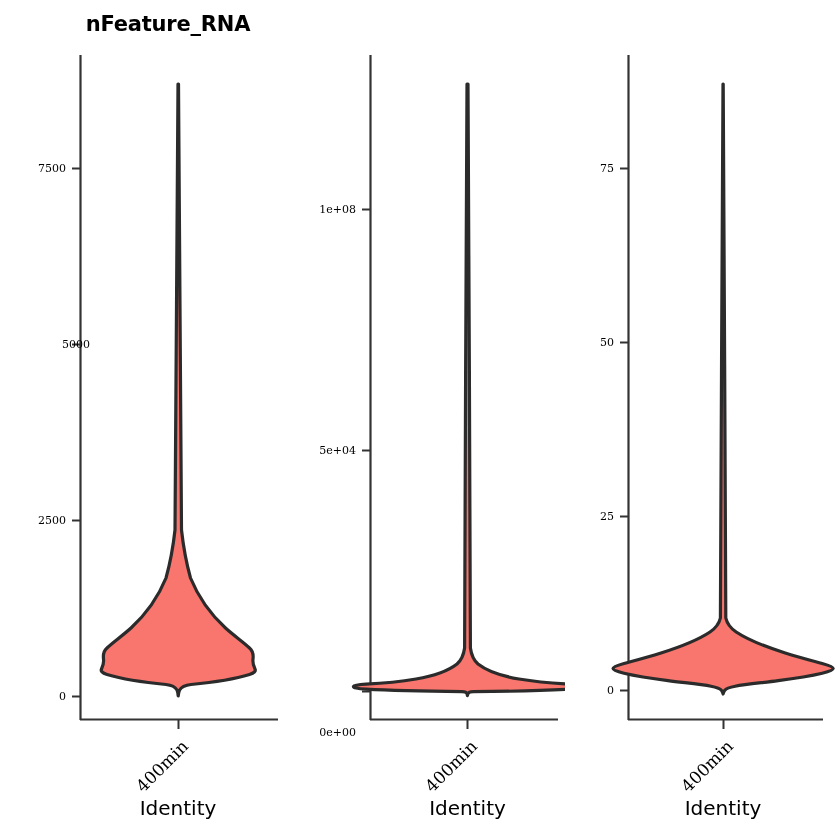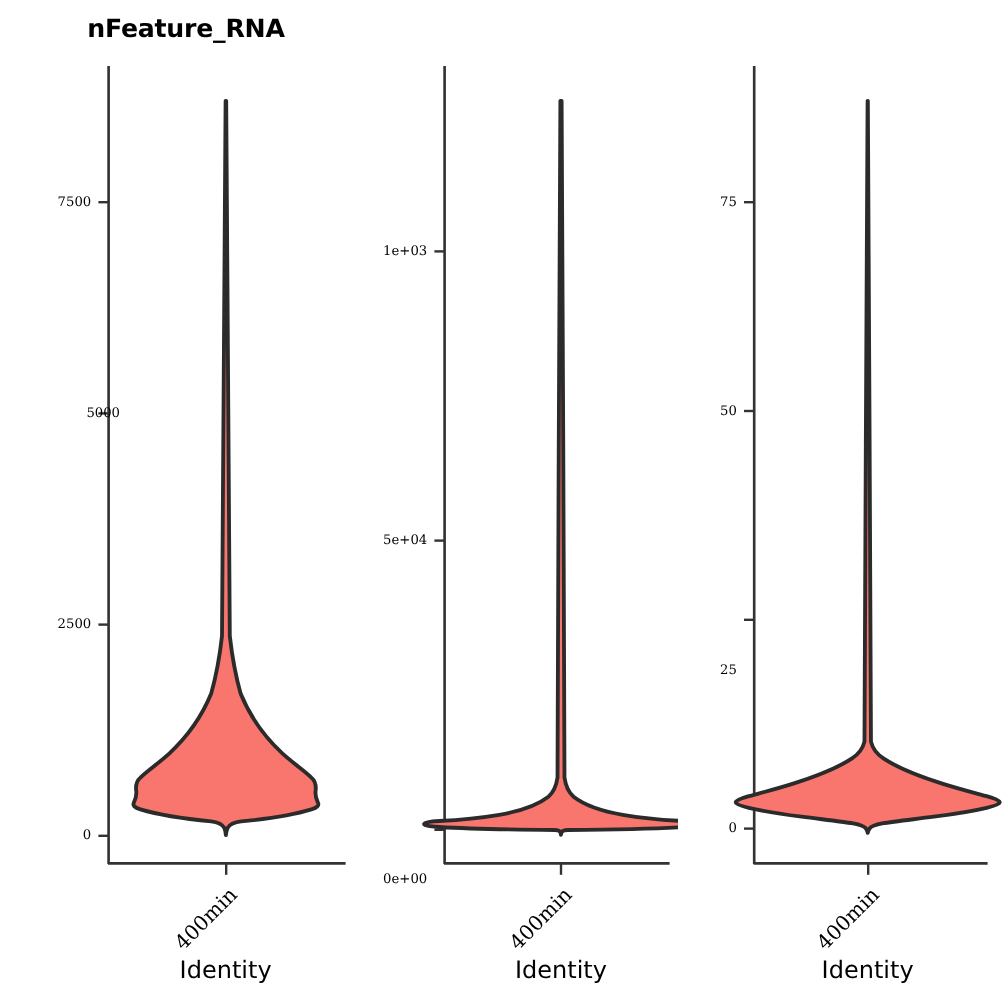--- a/index.html
+++ b/index.html
@@ -65,21 +65,21 @@
     transform-origin: right top;
     transform: rotate(-45deg);
     text-align: right;
   }
 </style>
 </head>
 <body>
 
 <div id="root">
 
-  <div class="panel" id="panel-0" style="left:10px; width:290px;">
+  <div class="panel" id="panel-0" style="left:0px; width:290px;padding-left:46px;">
     <div class="panel-title">nFeature_RNA</div>
 
     <svg class="plot-svg" width="290" height="840">
 
       <line x1="80.5" y1="55" x2="80.5" y2="720" stroke="#333333" stroke-width="2.2"></line>
 
       <line x1="80" y1="719.5" x2="278" y2="719.5" stroke="#333333" stroke-width="2.2"></line>
 
       <line x1="72" y1="168.5" x2="80" y2="168.5" stroke="#333333" stroke-width="2"></line>
       <line x1="72" y1="344.5" x2="80" y2="344.5" stroke="#333333" stroke-width="2"></line>
@@ -149,21 +149,21 @@
                C 216.0 691.4, 256.0 690.6, 279.0 689.2
                C 288.0 688.6, 292.0 687.6, 291.5 686.5
                C 291.0 685.4, 286.5 684.6, 279.0 684.2
                C 266.0 683.5, 247.0 682.0, 229.0 679
                C 211.0 676, 197.0 671, 188.0 664
                C 183.4 660, 181.4 655, 180.4 648
                C 179.6 500, 179.2 220, 178.0 84
                Z"></path>
     </svg>
 
-    <div class="tick-label" style="top:209px; left:0px; width:66px;">1e+03</div>
+    <div class="tick-label" style="top:209px; left:0px; width:66px;">1e+08</div>
     <div class="tick-label" style="top:450px; left:0px; width:66px;">5e+04</div>
     <div class="tick-label" style="top:732px; left:0px; width:66px;">0e+00</div>
 
     <div class="xtick-label" style="top:736px; left:0px; width:177px;">400min</div>
 
     <div class="axis-title" style="top:796px; left:-110px; width:575px;">Identity</div>
   </div>
 
   <div class="panel" id="panel-2" style="left:565px; width:275px;">
 
@@ -197,21 +197,21 @@
                C 268.2 667.2, 264.7 665.6, 257.2 663.5
                C 248.2 661, 236.2 658, 220.2 653
                C 201.2 647, 183.2 640, 171.2 632
                C 165.2 628, 162.2 624, 160.8 618
                C 159.8 480, 159.4 200, 158.2 84
                Z"></path>
     </svg>
 
     <div class="tick-label" style="top:168px; left:0px; width:49px;">75</div>
     <div class="tick-label" style="top:342px; left:0px; width:49px;">50</div>
-    <div class="tick-label" style="top:516px; left:0px; width:49px;margin-top:42px;">25</div>
+    <div class="tick-label" style="top:516px; left:0px; width:49px;">25</div>
     <div class="tick-label" style="top:690px; left:0px; width:49px;">0</div>
 
     <div class="xtick-label" style="top:736px; left:0px; width:158px;">400min</div>
 
     <div class="axis-title" style="top:796px; left:-112px; width:540px;">Identity</div>
   </div>
 
 </div>
 
 </body></html>

